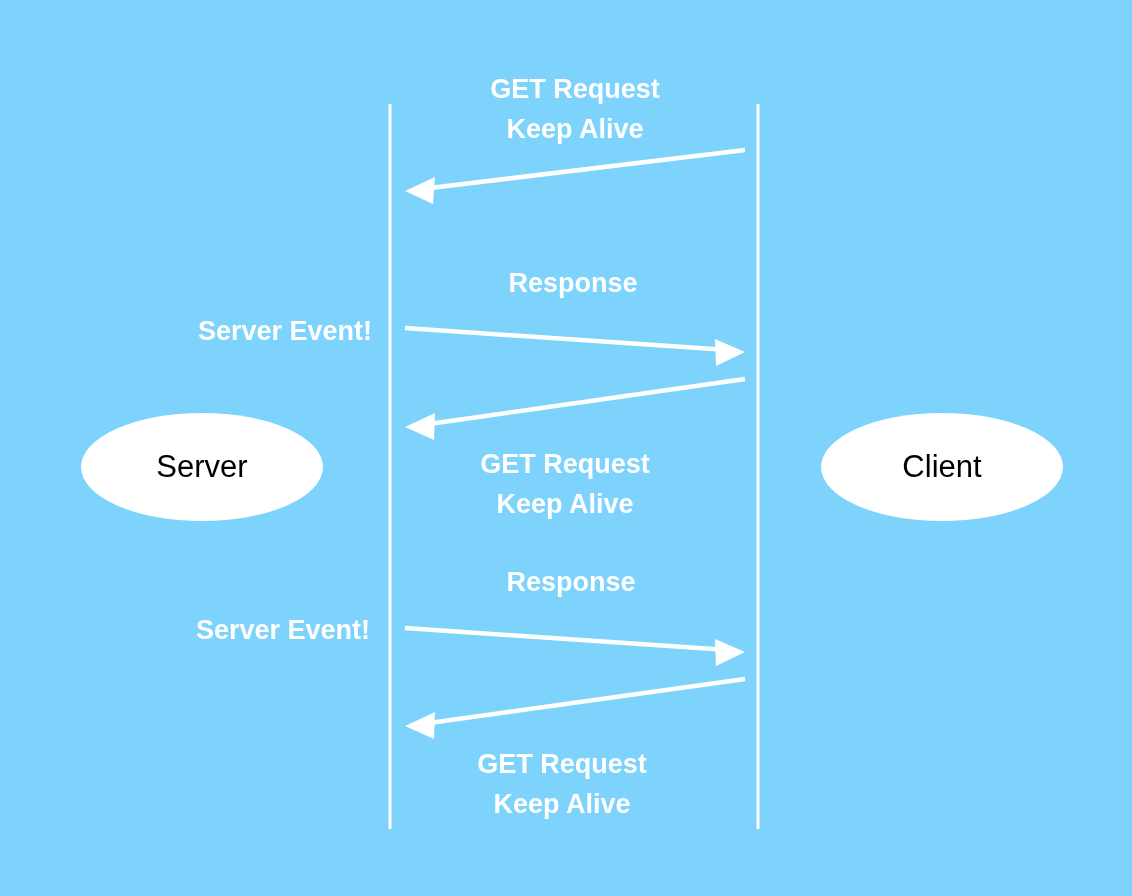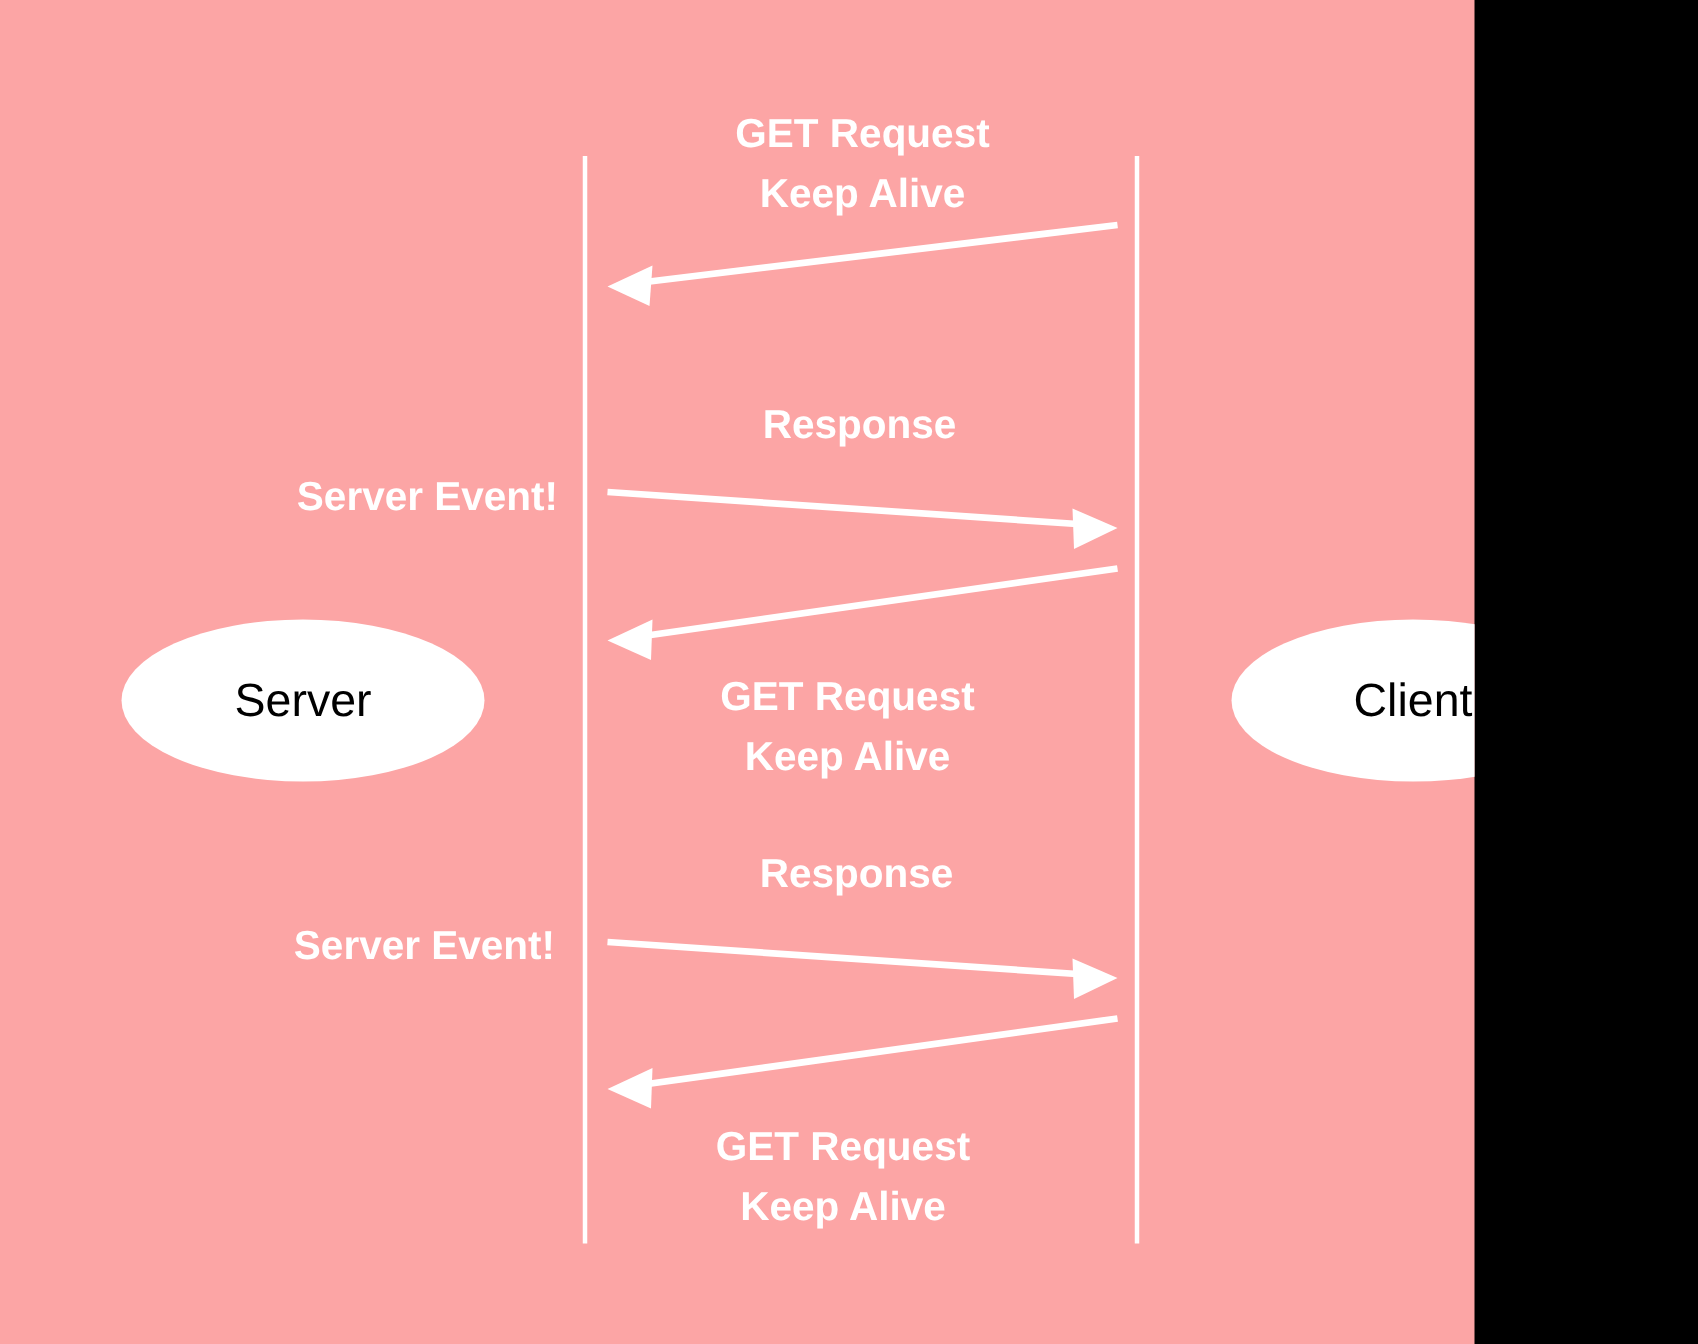--- a/index.html
+++ b/index.html
@@ -2,23 +2,23 @@
 <html><head>
 <meta charset="utf-8">
 <style>
   html, body {
     margin: 0;
     padding: 0;
     background: #000000;
   }
   #canvas {
     position: relative;
-    width: 983px;
+    width: 1132px;
     height: 896px;
-    background: #fca5a5;
+    background: #7dd3fc;
     overflow: hidden;
     font-family: "Liberation Sans", sans-serif;
   }
   #diagram-svg {
     position: absolute;
     left: 0;
     top: 0;
     width: 1132px;
     height: 896px;
   }

